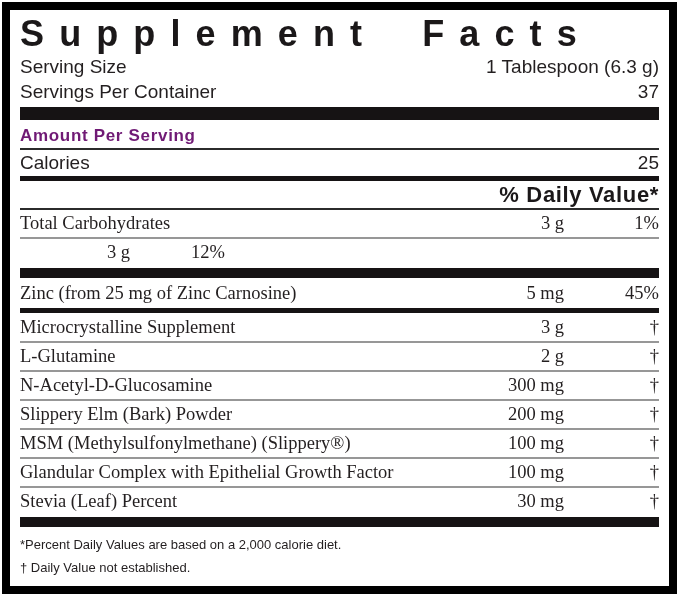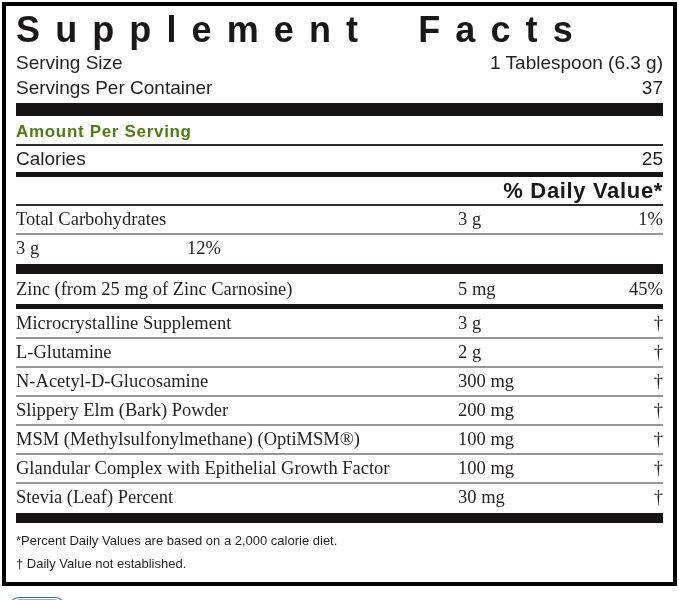--- a/index.html
+++ b/index.html
@@ -5,21 +5,21 @@
   * { margin: 0; padding: 0; box-sizing: border-box; }
   html, body {
     width: 679px; height: 600px;
     background: #ffffff;
     font-family: "Liberation Sans", sans-serif;
     color: #231f20;
     overflow: hidden;
   }
   .panel {
     margin: 2px 2px 0 2px;
-    border: 4px solid #000000;
+    border: 8px solid #000000;
     background: #ffffff;
     padding: 2px 10px 5px 10px;
   }
   .title {
     font-size: 36px;
     font-weight: 700;
     letter-spacing: 0.42em;
     word-spacing: 0.55em;
     line-height: 1.12;
     white-space: nowrap;
@@ -50,41 +50,41 @@
   }
   .rule-thin {
     height: 2px;
     background: #979797;
   }
   .aps-heading {
     font-size: 17px;
     font-weight: 700;
     letter-spacing: 0.04em;
     line-height: 24px;
-    color: #4d7c0f;
+    color: #701a75;
   }
   .dv-heading {
     font-size: 22px;
     font-weight: 700;
     letter-spacing: 0.03em;
     text-align: right;
     line-height: 26px;
     color: #1b1819;
   }
   .row {
     display: flex;
     align-items: baseline;
     font-size: 18.5px;
     line-height: 21px;
     padding: 3px 0;
     font-family: Liberation Serif, serif;
   }
   .row .name { flex: 1; white-space: nowrap; overflow: hidden; }
   .row .name.indent { padding-left: 20px; }
-  .row .amt { width: 110px; white-space: nowrap; }
+  .row .amt { width: 110px; text-align: right; white-space: nowrap; }
   .row .dv { width: 95px; text-align: right; white-space: nowrap; }
   .footnotes {
     padding: 4px 0 2px 0;
     font-size: 13px;
     line-height: 23px;
   }
   .footer {
     display: flex;
     align-items: center;
     gap: 11px;
@@ -176,21 +176,21 @@
     <span class="dv">†</span>
   </div>
   <div class="rule-thin"></div>
   <div class="row">
     <span class="name">Slippery Elm (Bark) Powder</span>
     <span class="amt">200 mg</span>
     <span class="dv">†</span>
   </div>
   <div class="rule-thin"></div>
   <div class="row">
-    <span class="name">MSM (Methylsulfonylmethane) (OptiMSM®)</span>
+    <span class="name">MSM (Methylsulfonylmethane) (Slippery®)</span>
     <span class="amt">100 mg</span>
     <span class="dv">†</span>
   </div>
   <div class="rule-thin"></div>
   <div class="row">
     <span class="name">Glandular Complex with Epithelial Growth Factor</span>
     <span class="amt">100 mg</span>
     <span class="dv">†</span>
   </div>
   <div class="rule-thin"></div>

